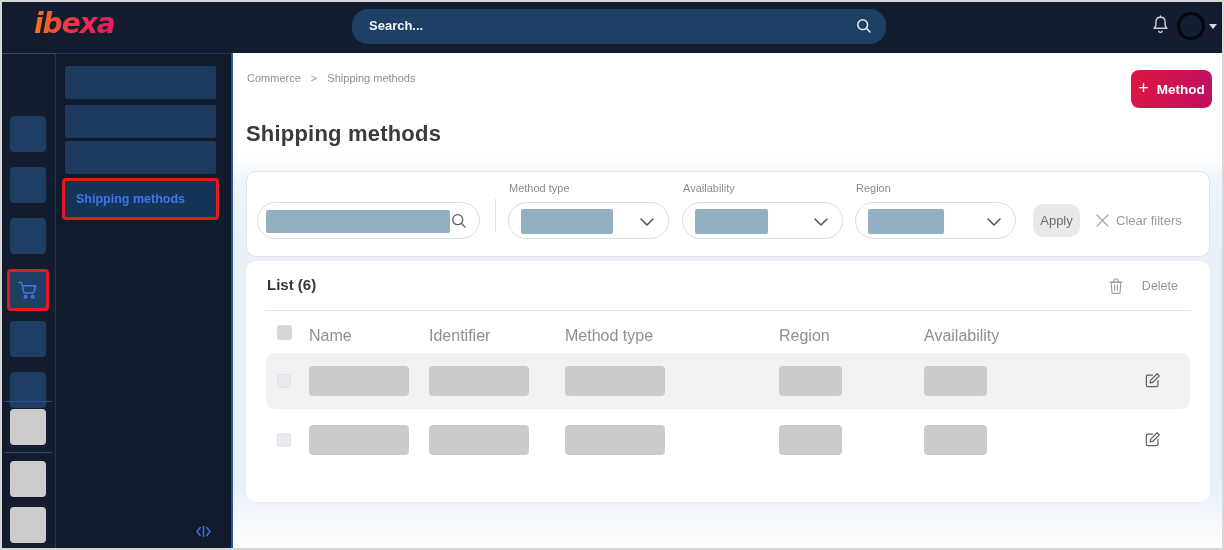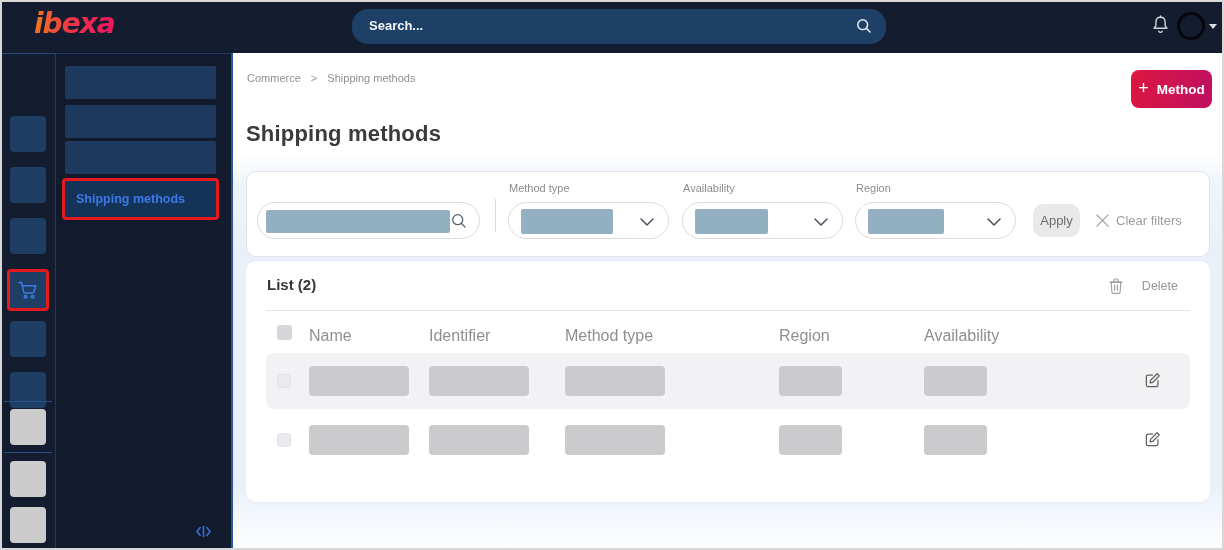--- a/index.html
+++ b/index.html
@@ -226,21 +226,21 @@
       <div class="clearbtn">
         <svg width="13" height="13" viewBox="0 0 13 13" fill="none" stroke="#a8a8a8" stroke-width="1.3" stroke-linecap="round">
           <line x1="1" y1="1" x2="12" y2="12"></line>
             <line x1="12" y1="1" x2="1" y2="12"></line>
         </svg>
         <span>Clear filters</span>
       </div>
     </div>
 
     <div class="lcard">
-      <div class="ltitle">List (2)</div>
+      <div class="ltitle">List (6)</div>
       <div class="delbtn">
         <svg width="14" height="16" viewBox="0 0 14 16" fill="none" stroke="#a0a0a0" stroke-width="1.2" stroke-linecap="round" stroke-linejoin="round">
           <path d="M2.2 4.2h9.6l-.7 10a1.2 1.2 0 0 1-1.2 1.1H4.1a1.2 1.2 0 0 1-1.2-1.1z"></path>
           <line x1="1" y1="4.2" x2="13" y2="4.2"></line>
           <path d="M5 4V2.2A1.2 1.2 0 0 1 6.2 1h1.6A1.2 1.2 0 0 1 9 2.2V4"></path>
           <line x1="5.6" y1="7" x2="5.6" y2="12.3"></line>
             <line x1="8.4" y1="7" x2="8.4" y2="12.3"></line>
         </svg>
         <span>Delete</span>
       </div>

